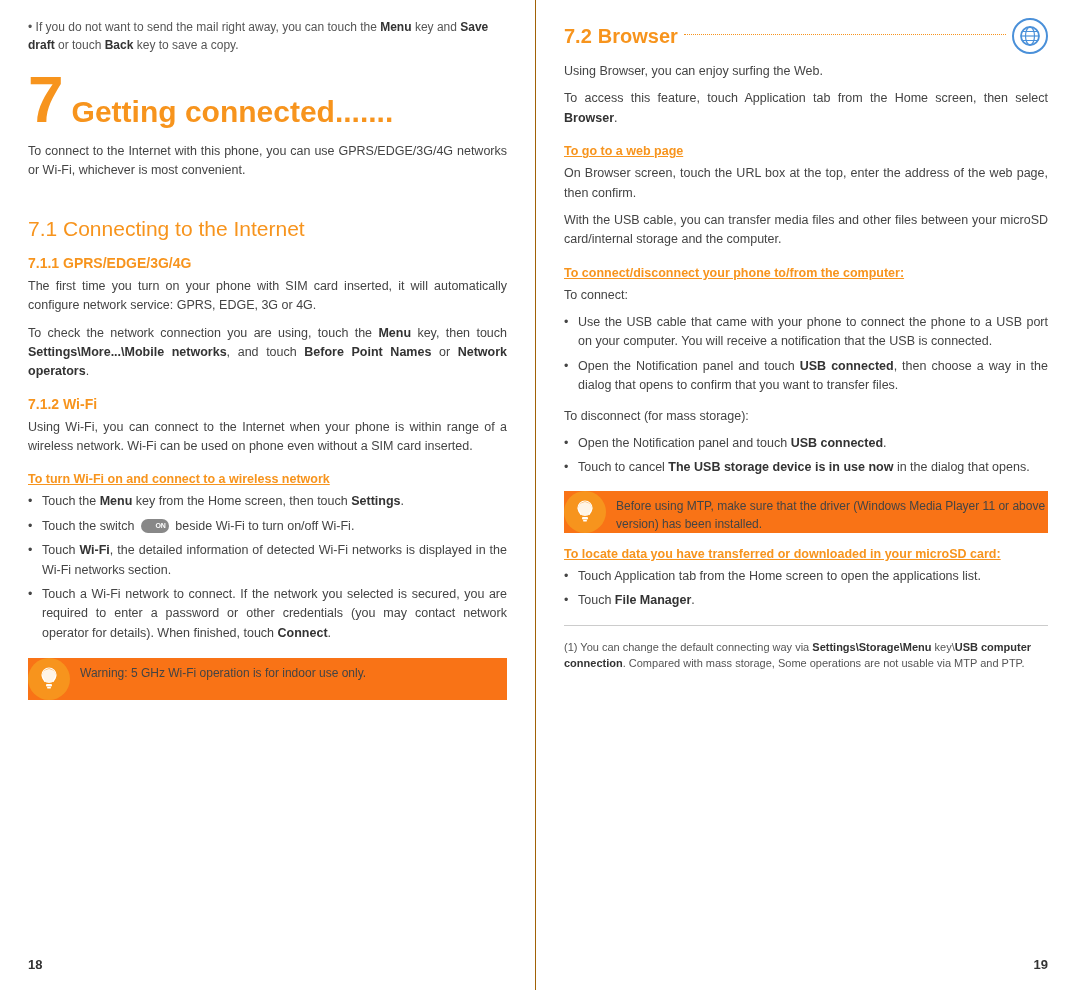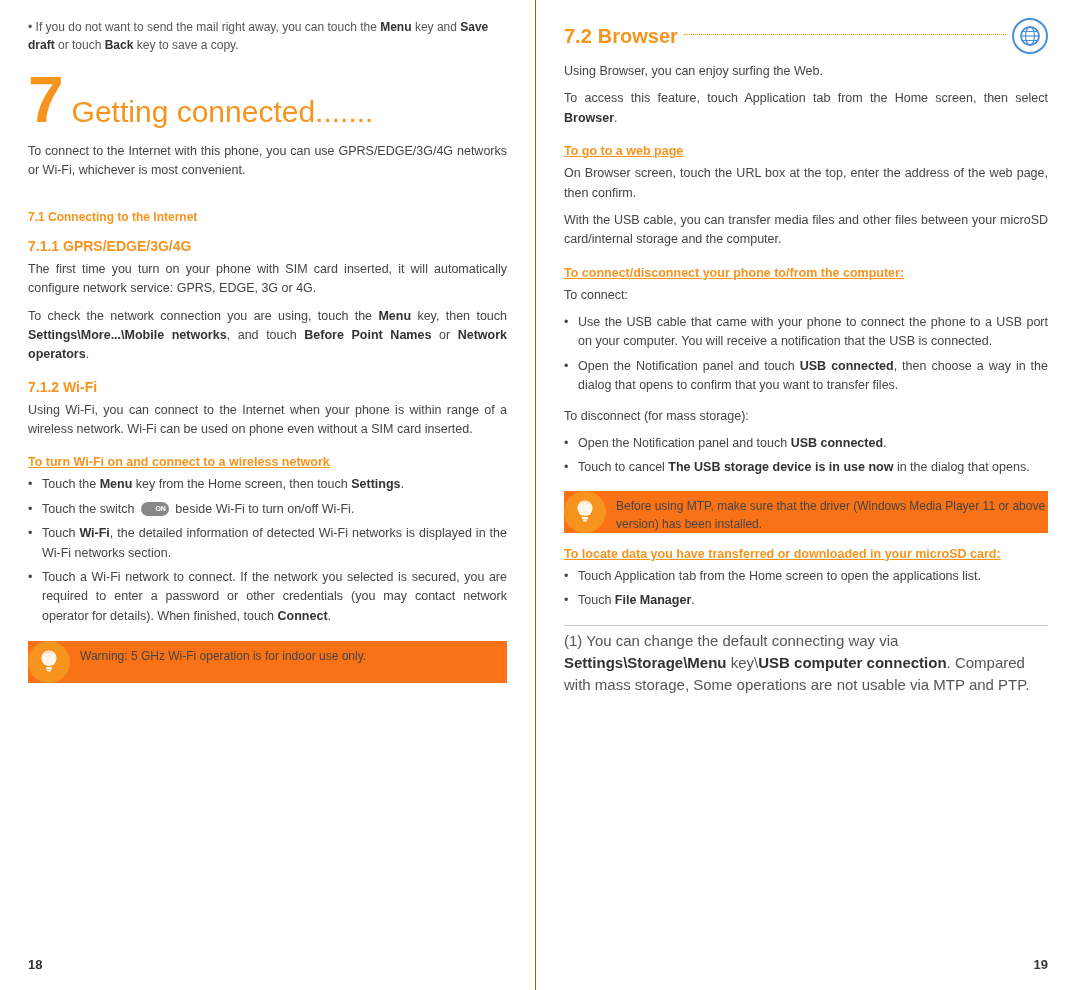--- a/index.html
+++ b/index.html
@@ -47,37 +47,37 @@
     }
     .chapter-number {
       font-size: 64px;
       font-weight: bold;
       color: #f7941d;
       line-height: 1;
       margin-right: 8px;
     }
     .chapter-title {
       font-size: 30px;
-      font-weight: normal;
+      font-weight: bold;
       color: #f7941d;
       line-height: 1.1;
     }
     .chapter-intro {
       font-size: 12.5px;
       color: #444;
       line-height: 1.55;
       margin-bottom: 18px;
       text-align: justify;
     }
     .section-title {
-      font-size: 12px;
-      font-weight: bold;
+      font-size: 21px;
+      font-weight: normal;
       color: #f7941d;
       margin-bottom: 8px;
-      margin-top: 11px;
+      margin-top: 18px;
     }
     .subsection-title {
       font-size: 14px;
       font-weight: bold;
       color: #f7941d;
       margin-bottom: 6px;
       margin-top: 6px;
     }
     .body-text {
       font-size: 12.5px;
@@ -204,22 +204,22 @@
     }
     .toggle-switch span {
       position: absolute;
       right: 3px;
       font-size: 7px;
       color: #fff;
     }
     .footnote-section {
       margin-top: 8px;
       border-top: 1px solid #ccc;
-      padding-top: 4px;
-      font-size: 15px;
+      padding-top: 14px;
+      font-size: 11px;
       color: #555;
       line-height: 1.45;
     }
     .footnote-section b {
       font-weight: bold;
       color: #333;
     }
     sup {
       font-size: 9px;
     }

